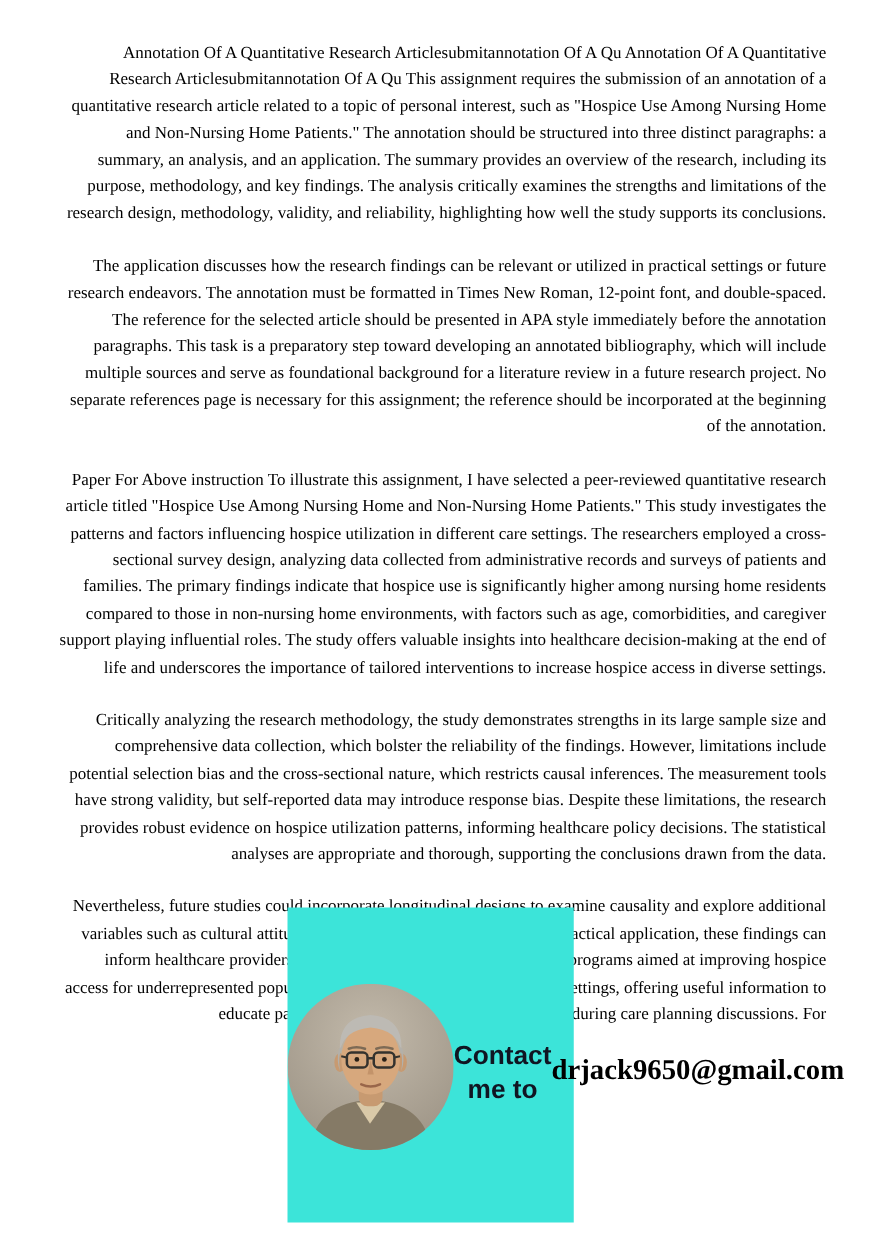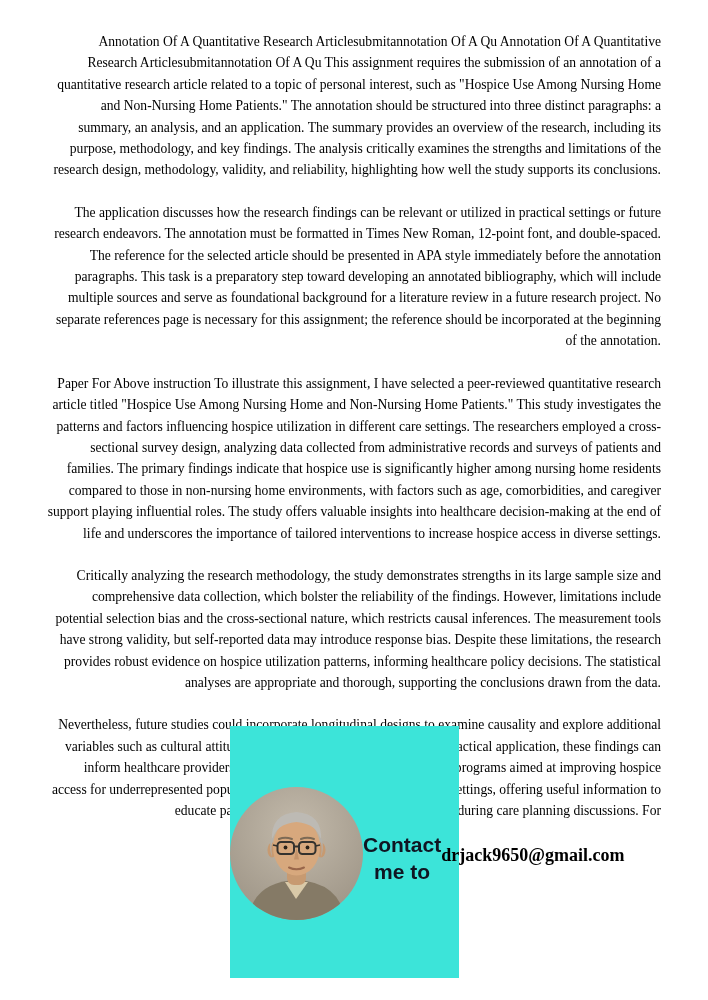--- a/index.html
+++ b/index.html
@@ -56,21 +56,21 @@
     font-weight:700;
     font-size:21px;
     line-height:27px;
     color:var(--card-text);
     text-align:center;
   }
   .email{
     margin-top:7px;
     font-family:"Liberation Serif", serif;
     font-weight:700;
-    font-size:18px;
+    font-size:23px;
     color:var(--email-color);
     text-align:center;
   }
 </style>
 </head>
 <body>
 
 <div class="page">
 
   <main class="doc">

